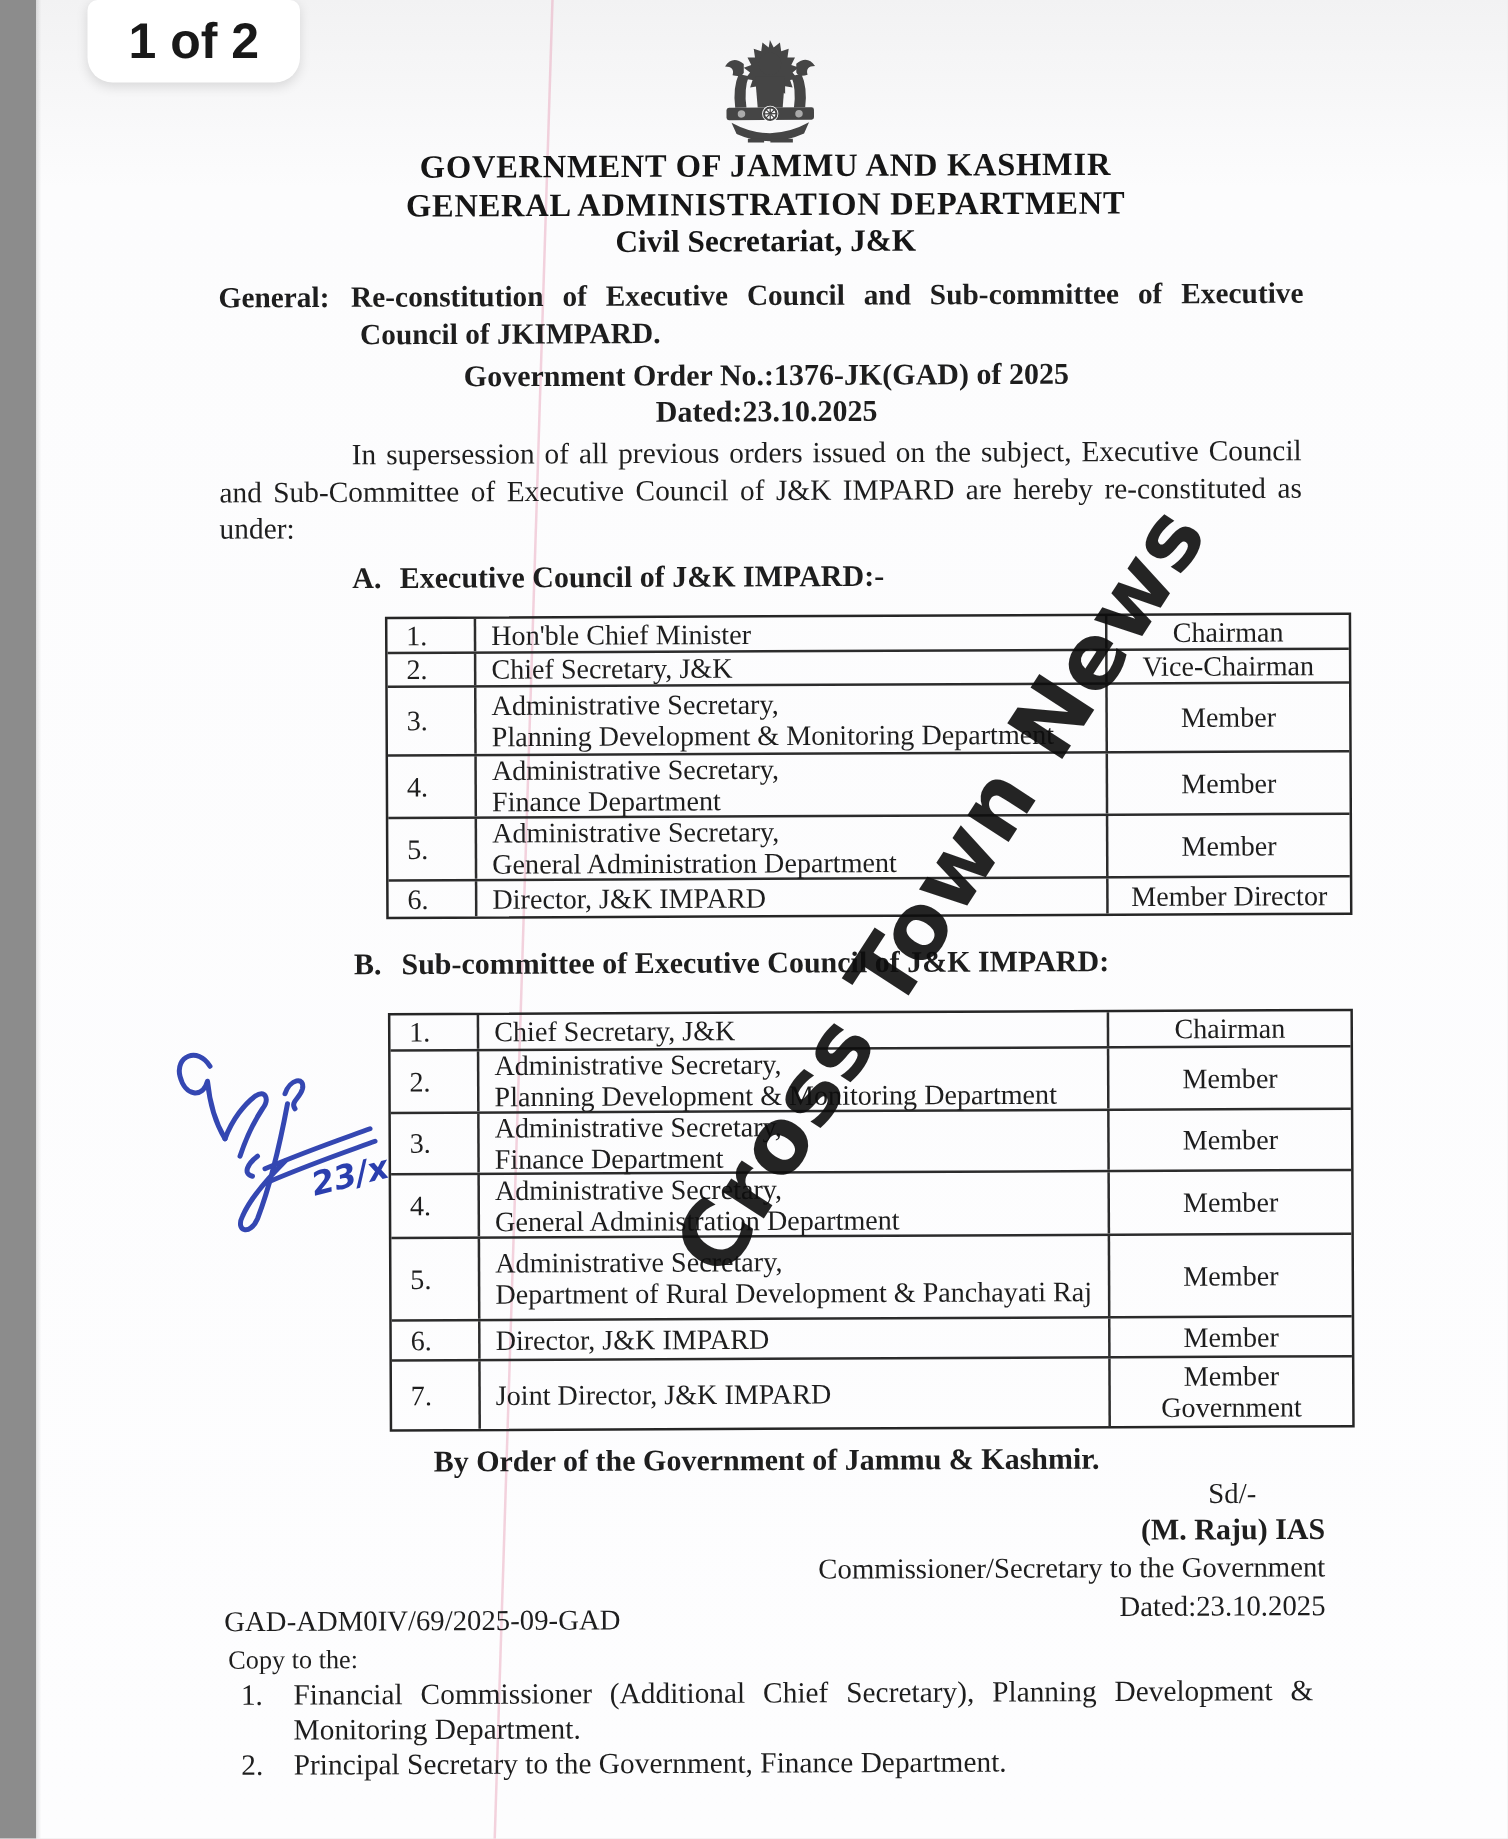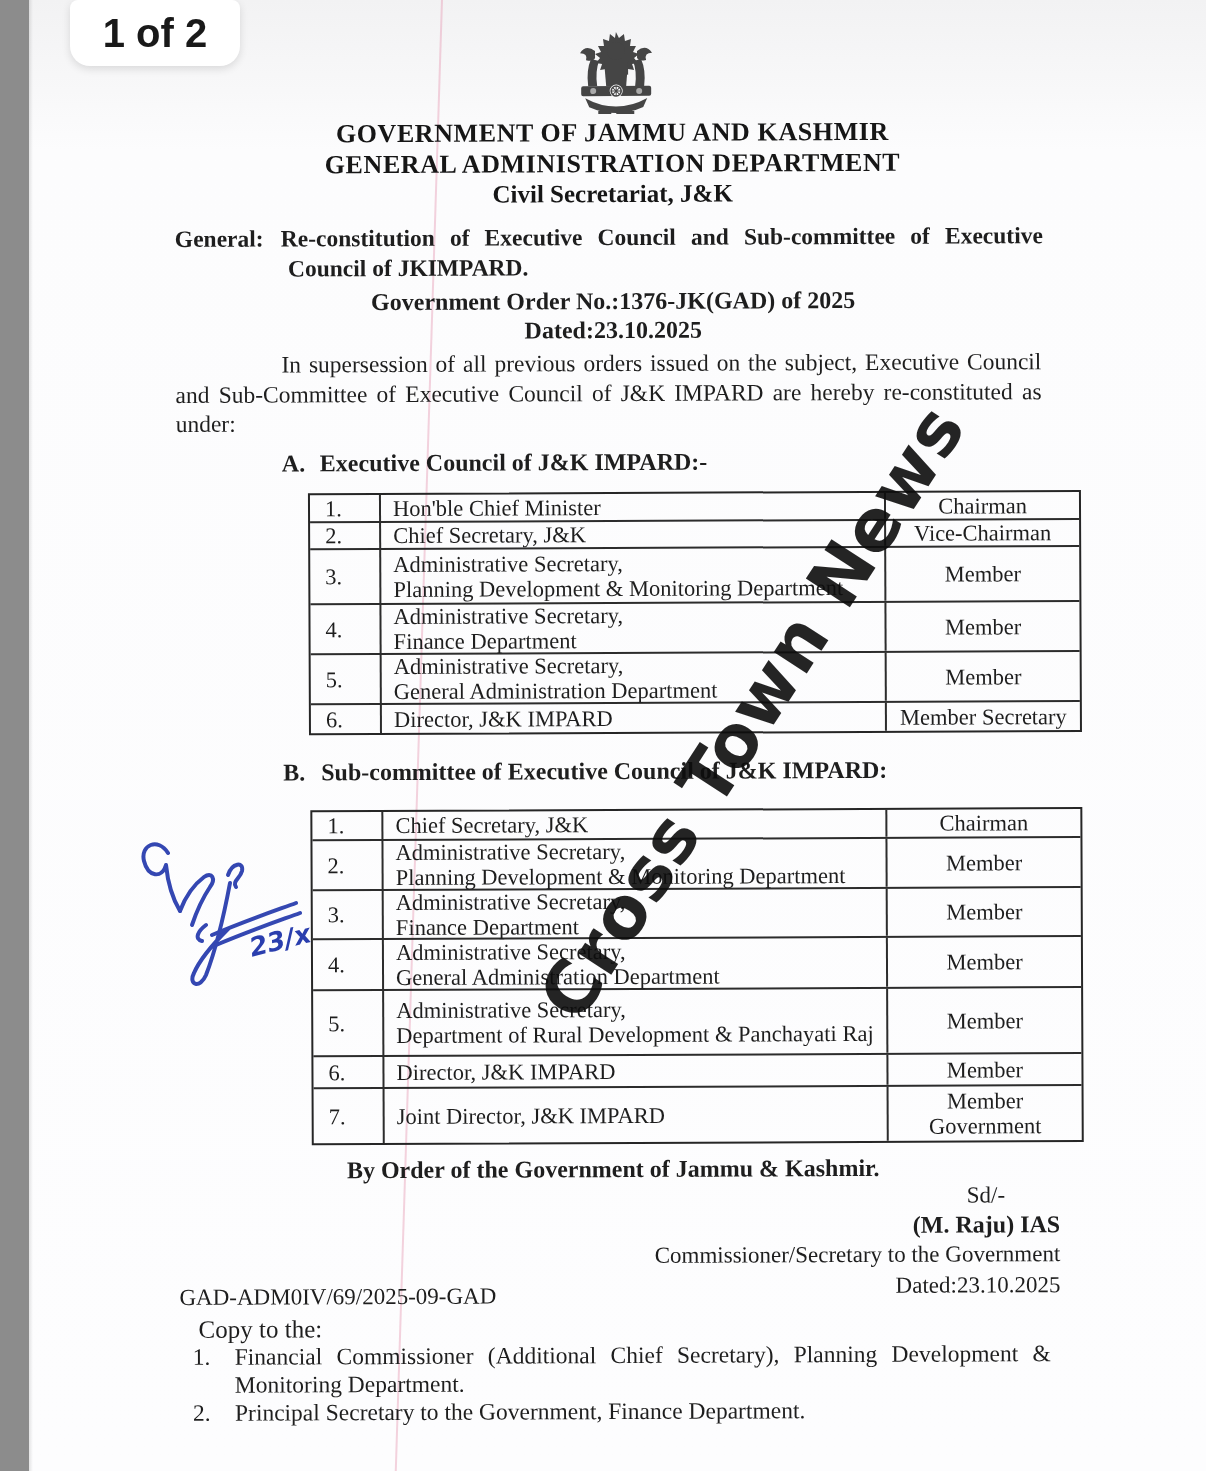--- a/index.html
+++ b/index.html
@@ -61,21 +61,21 @@
   .td.name { flex:1; border-right:2px solid #2c2c2c; padding-left:12px; padding-right:4px; }
   .td.role { width:193px; flex:none; align-items:center; text-align:right; }
 
   .by-order { left:345px; top:1156px; font-size:24px; font-weight:700; }
   .sign-block { left:600px; top:1184px; width:458px; text-align:right; font-size:23px; line-height:26px; }
   .sign-block .sd { padding-right:55px; }
   .sign-block .signatory { font-weight:700; font-size:24px; margin-top:3px; }
   .sign-block .designation { margin-top:4px; }
   .sign-block .dated { margin-top:5px; }
   .ref-no { left:177px; top:1283px; font-size:23px; }
-  .copy-label { left:196px; top:1314px; font-size:25px;font-family:Liberation Serif, serif; }
+  .copy-label { left:180px; top:1314px; font-size:21px;font-family:Liberation Serif, serif; }
   .copy-item { position:absolute; left:190px; width:858px; display:flex; font-size:23.5px; line-height:28px; }
   .copy-item .no { width:42px; flex:none; }
   .copy-item .txt { flex:1; }
   .copy-item .txt .jl { text-align:justify; text-align-last:justify; }
 
   .watermark {
     position:absolute; left:752px; top:712px; white-space:nowrap;
     transform:translate(-50%,-50%) rotate(-57deg);
     font-family:"DejaVu Sans", sans-serif; font-weight:700; font-size:72px; letter-spacing:1px;
     color:rgba(12,12,12,0.90); z-index:30;
@@ -179,21 +179,21 @@
           <div>Administrative Secretary,</div>
           <div>General Administration Department</div>
         </div>
         <div class="td role">Member</div>
       </div>
       <div class="tr" style="height:28px;">
         <div class="td sno">6.</div>
         <div class="td name">
             <div>Director, J&amp;K IMPARD</div>
           </div>
-        <div class="td role">Member Secretary</div>
+        <div class="td role">Member Director</div>
       </div>
     </div>
 
     <div class="sec-heading abs" style="left:283px;top:758px;">
       <span class="lbl">B.</span>
       <span>Sub-committee of Executive Council of J&amp;K IMPARD:</span>
     </div>
 
     <div class="tbl" style="left:310px;top:809px;width:768px;">
       <div class="tr" style="height:29px;">

